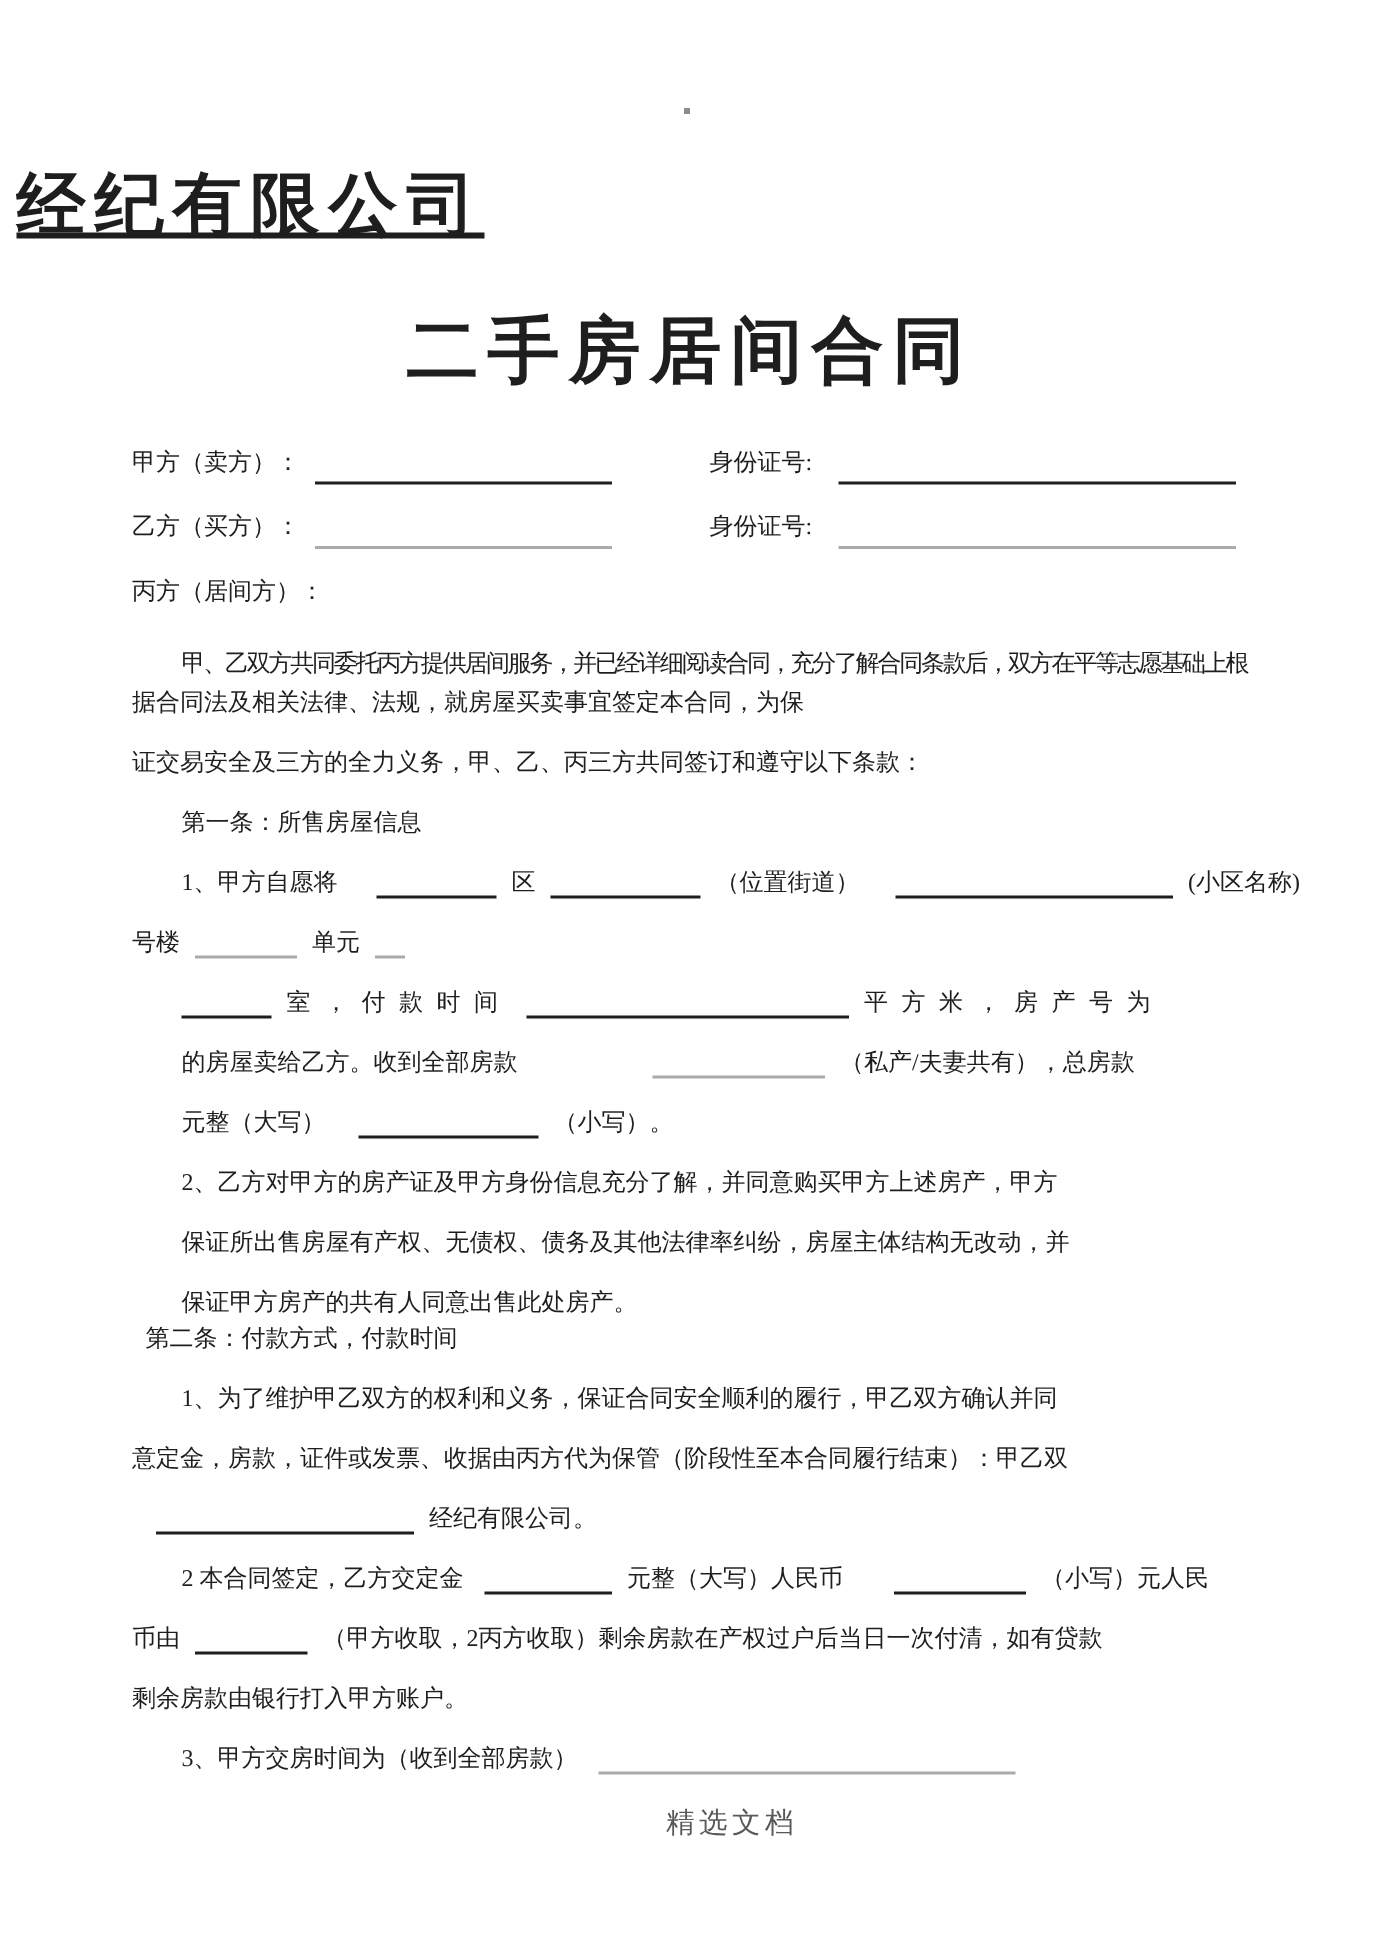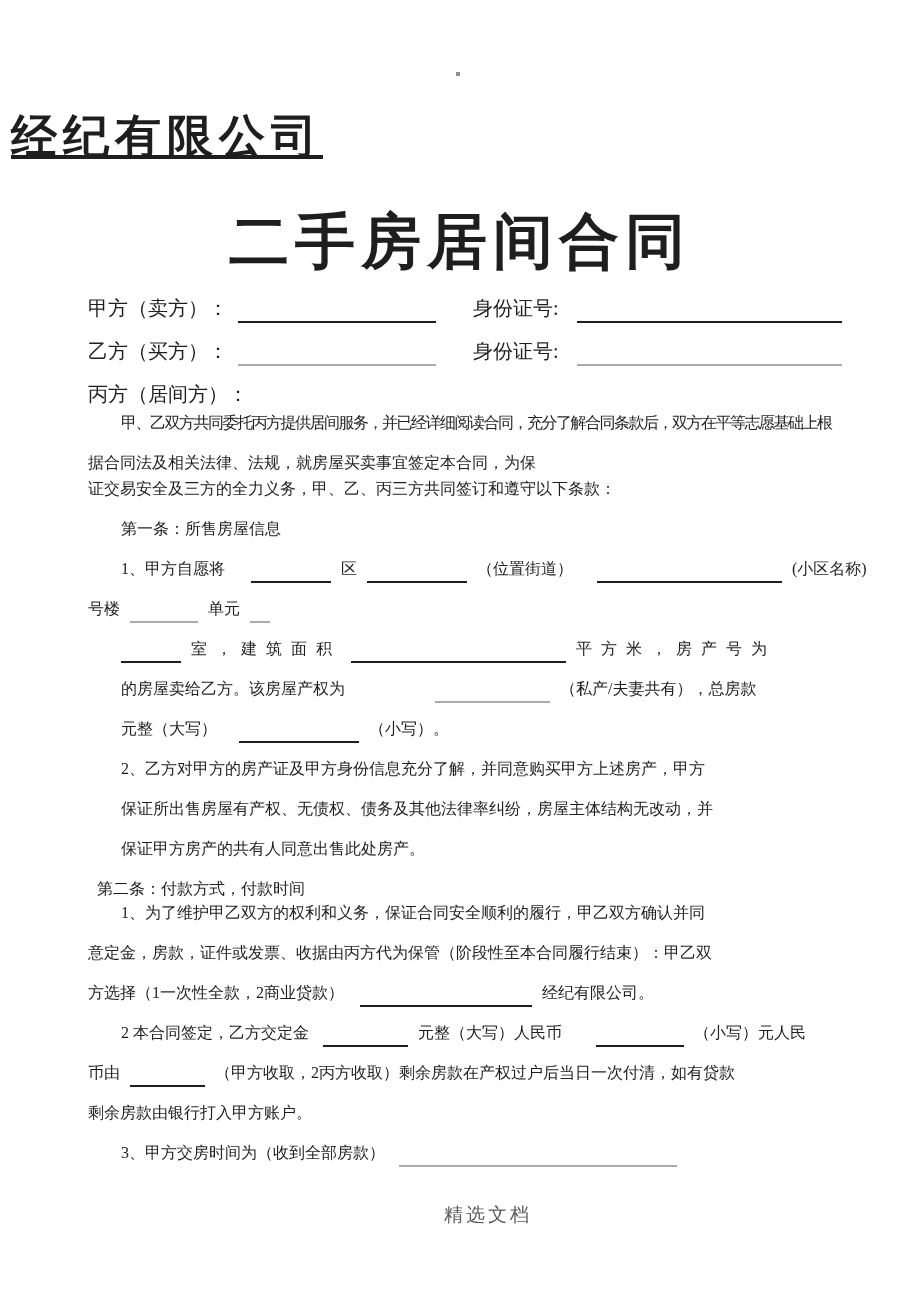--- a/index.html
+++ b/index.html
@@ -6,33 +6,33 @@
   body {
     width:920px; height:1303px; background:#ffffff; position:relative;
     font-family:"Liberation Serif","DejaVu Serif",serif;
     color:#1e1e1e; overflow:hidden;
   }
   .abs { position:absolute; }
   #top-dot { top:72px; left:456px; width:4px; height:4px; background:#8d8d8d; }
   #doc-title { top:106px; left:11px; width:920px; text-align:left;
     font-size:46px; font-weight:700; letter-spacing:6px;text-decoration:underline; }
   #doc-subtitle { top:202px; left:0; width:920px; text-align:center;
-    font-size:60px; font-weight:700; letter-spacing:6px; }
+    font-size:48px; font-weight:700; letter-spacing:6px; }
 
-  #parties { top:287px; left:88px; width:748px; font-size:20px; }
+  #parties { top:287px; left:88px; width:748px; font-size:16px; }
   .prow { height:43px; display:flex; align-items:center; position:relative; white-space:pre; }
   .idgroup { position:absolute; left:385px; top:0; height:43px; display:flex; align-items:center;text-align:center; }
 
   .blank { display:inline-block; height:22px; flex:none;
     border-bottom:2px solid #1f1f1f; margin:0 10px; }
   .blank.gray { border-bottom:2px solid #ababab; }
   .prow .blank { height:26px; }
 
   #clauses { top:413px; left:88px; width:760px; font-size:16px; }
-  .ln { height:40px; display:flex; align-items:flex-start; white-space:pre; }
+  .ln { height:40px; display:flex; align-items:flex-end; white-space:pre; }
   .ln.h26 { height:26px; }
   .ln.h24 { height:24px;font-family:Liberation Serif, serif; }
   .ind2 { padding-left:33px; }
   .ind05 { padding-left:9px; }
   .squeeze { letter-spacing:-1.5px; }
   .ls { letter-spacing:9px; }
 
   #page-footer { top:1202px; left:0; width:920px; text-align:center;
     font-size:19px; color:#595959; letter-spacing:3px;padding-left:28px; }
 </style>
@@ -85,48 +85,47 @@
 
   <div class="ln">
     <span>号楼</span>
     <span class="blank gray" style="width:68px"></span>
     <span>单元</span>
     <span class="blank gray" style="width:20px"></span>
   </div>
 
   <div class="ln ind2">
     <span class="blank" style="width:60px;margin-left:0"></span>
-    <span class="ls">室，建筑面积</span>
+    <span class="ls">室，付款时间</span>
     <span class="blank" style="width:215px"></span>
     <span class="ls">平方米，房产号为</span>
   </div>
 
   <div class="ln ind2">
-    <span>的房屋卖给乙方。该房屋产权为</span>
+    <span>的房屋卖给乙方。收到全部房款</span>
     <span class="blank gray" style="width:115px;margin-left:90px"></span>
     <span>（私产/夫妻共有），总房款</span>
   </div>
 
   <div class="ln ind2">
     <span>元整（大写）</span>
     <span class="blank" style="width:120px;margin-left:22px"></span>
     <span>（小写）。</span>
   </div>
 
   <div class="ln ind2"><span>2、乙方对甲方的房产证及甲方身份信息充分了解，并同意购买甲方上述房产，甲方</span></div>
   <div class="ln ind2"><span>保证所出售房屋有产权、无债权、债务及其他法律率纠纷，房屋主体结构无改动，并</span></div>
   <div class="ln ind2"><span>保证甲方房产的共有人同意出售此处房产。</span></div>
 
   <div class="ln h24 ind05"><span>第二条：付款方式，付款时间</span></div>
 
   <div class="ln ind2"><span>1、为了维护甲乙双方的权利和义务，保证合同安全顺利的履行，甲乙双方确认并同</span></div>
   <div class="ln"><span>意定金，房款，证件或发票、收据由丙方代为保管（阶段性至本合同履行结束）：甲乙双</span></div>
 
   <div class="ln">
-    <span>方选择（1一次性全款，2商业贷款）</span>
     <span class="blank" style="width:172px;margin-left:16px"></span>
     <span>经纪有限公司。</span>
   </div>
 
   <div class="ln ind2">
     <span>2 本合同签定，乙方交定金</span>
     <span class="blank" style="width:85px;margin-left:14px"></span>
     <span>元整（大写）人民币</span>
     <span class="blank" style="width:88px;margin-left:34px"></span>
     <span>（小写）元人民</span>

